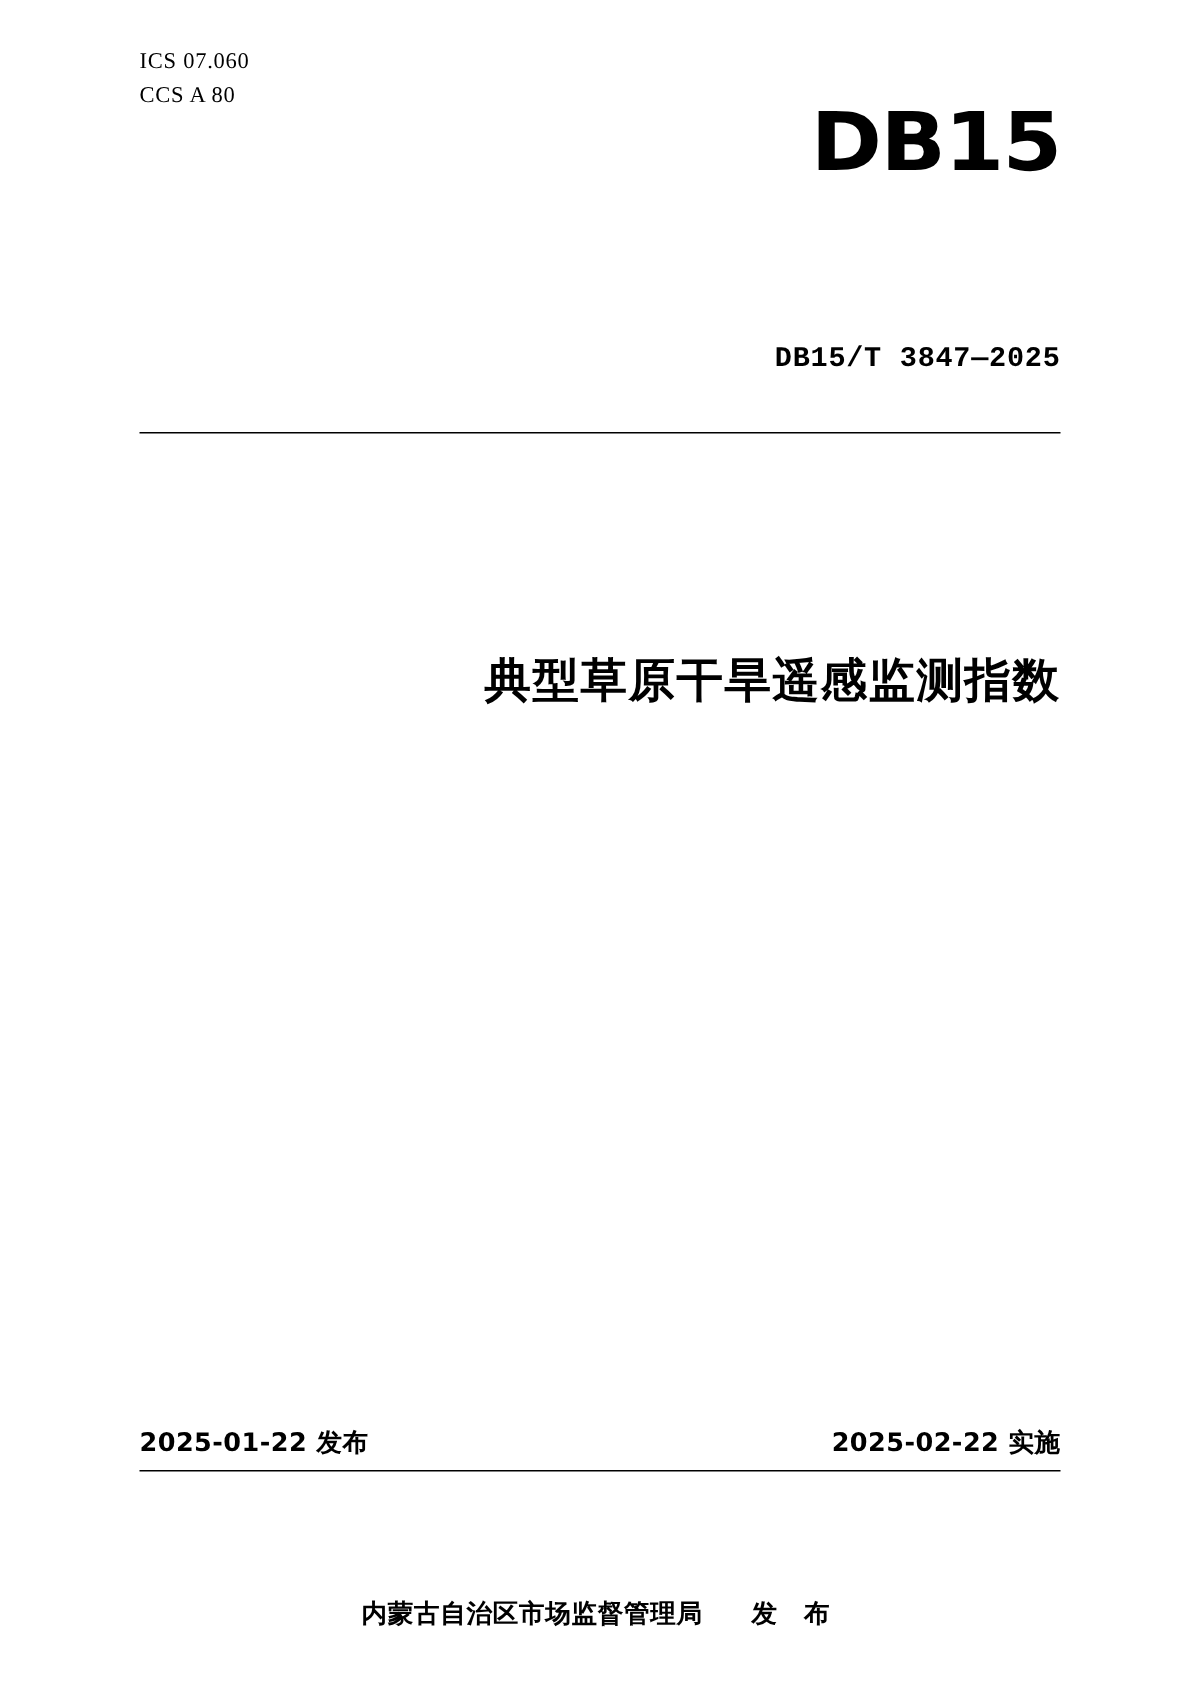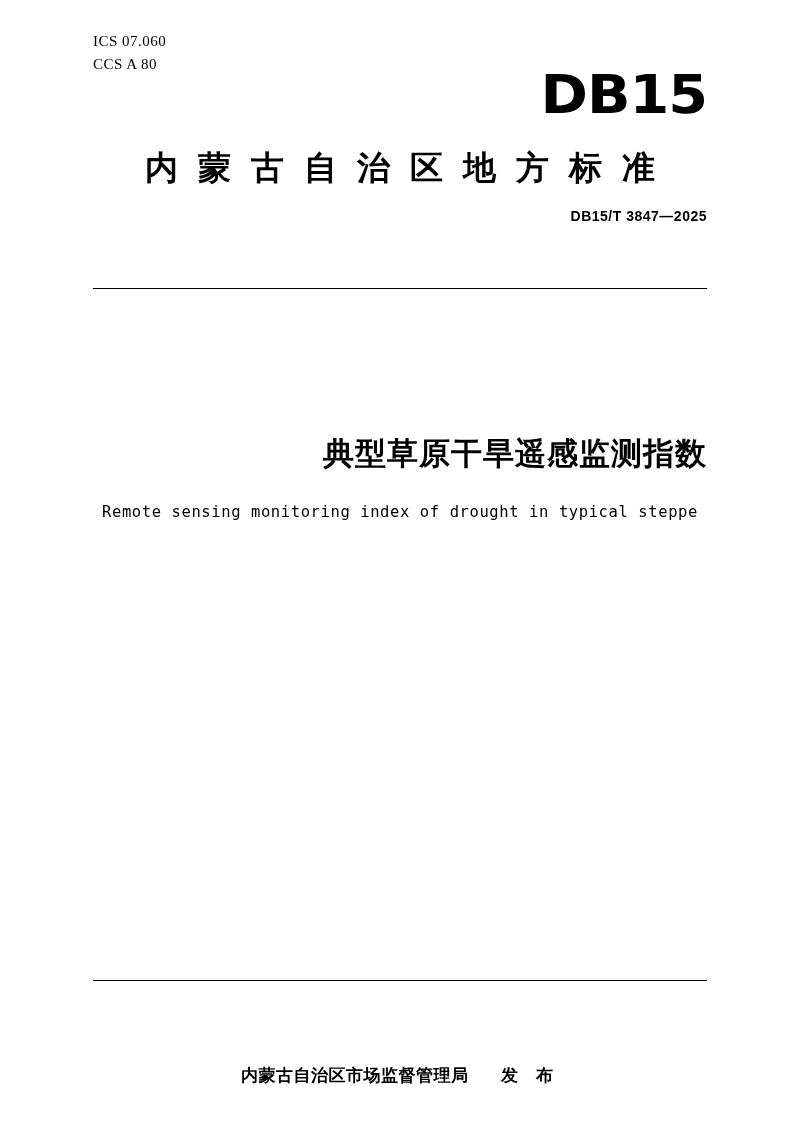--- a/index.html
+++ b/index.html
@@ -59,24 +59,24 @@
     font-size: 33px;
     letter-spacing: 20px;
     text-indent: 20px;
     line-height: 1.2;
   }
 
   
   .std-no {
     position: absolute;
     right: 93px;
-    top: 208px;
-    font-family: Liberation Sans, sans-serif;
+    top: 228px;
+    font-family: Liberation Mono, monospace;
     font-weight: bold;
-    font-size: 14px;
+    font-size: 19px;
     letter-spacing: 0.5px;
   }
 
   
   .rule-top {
     position: absolute;
     left: 93px;
     right: 93px;
     top: 288px;
     border-top: 1.6px solid #000;
@@ -150,29 +150,31 @@
 
 <div class="page">
 
   <div class="codes">
     <div>ICS 07.060</div>
     <div>CCS A 80</div>
   </div>
 
   <div class="db-logo">DB15</div>
 
-  <div class="std-title">内蒙古自治区地方标准</div>
 
   <div class="std-no">DB15/T 3847—2025</div>
 
   <div class="rule-top"></div>
 
   <div class="doc-title-cn">典型草原干旱遥感监测指数</div>
-  <div class="doc-title-en">Remote sensing monitoring index of drought in typical steppe</div>
 
+  <div class="dates">
+    <span>2025-01-22 发布</span>
+    <span>2025-02-22 实施</span>
+  </div>
   <div class="rule-bottom"></div>
 
   <div class="issuer">
     <span>内蒙古自治区市场监督管理局</span>
     <span class="pub">发 布</span>
   </div>
 
 </div>
 
 </body></html>

